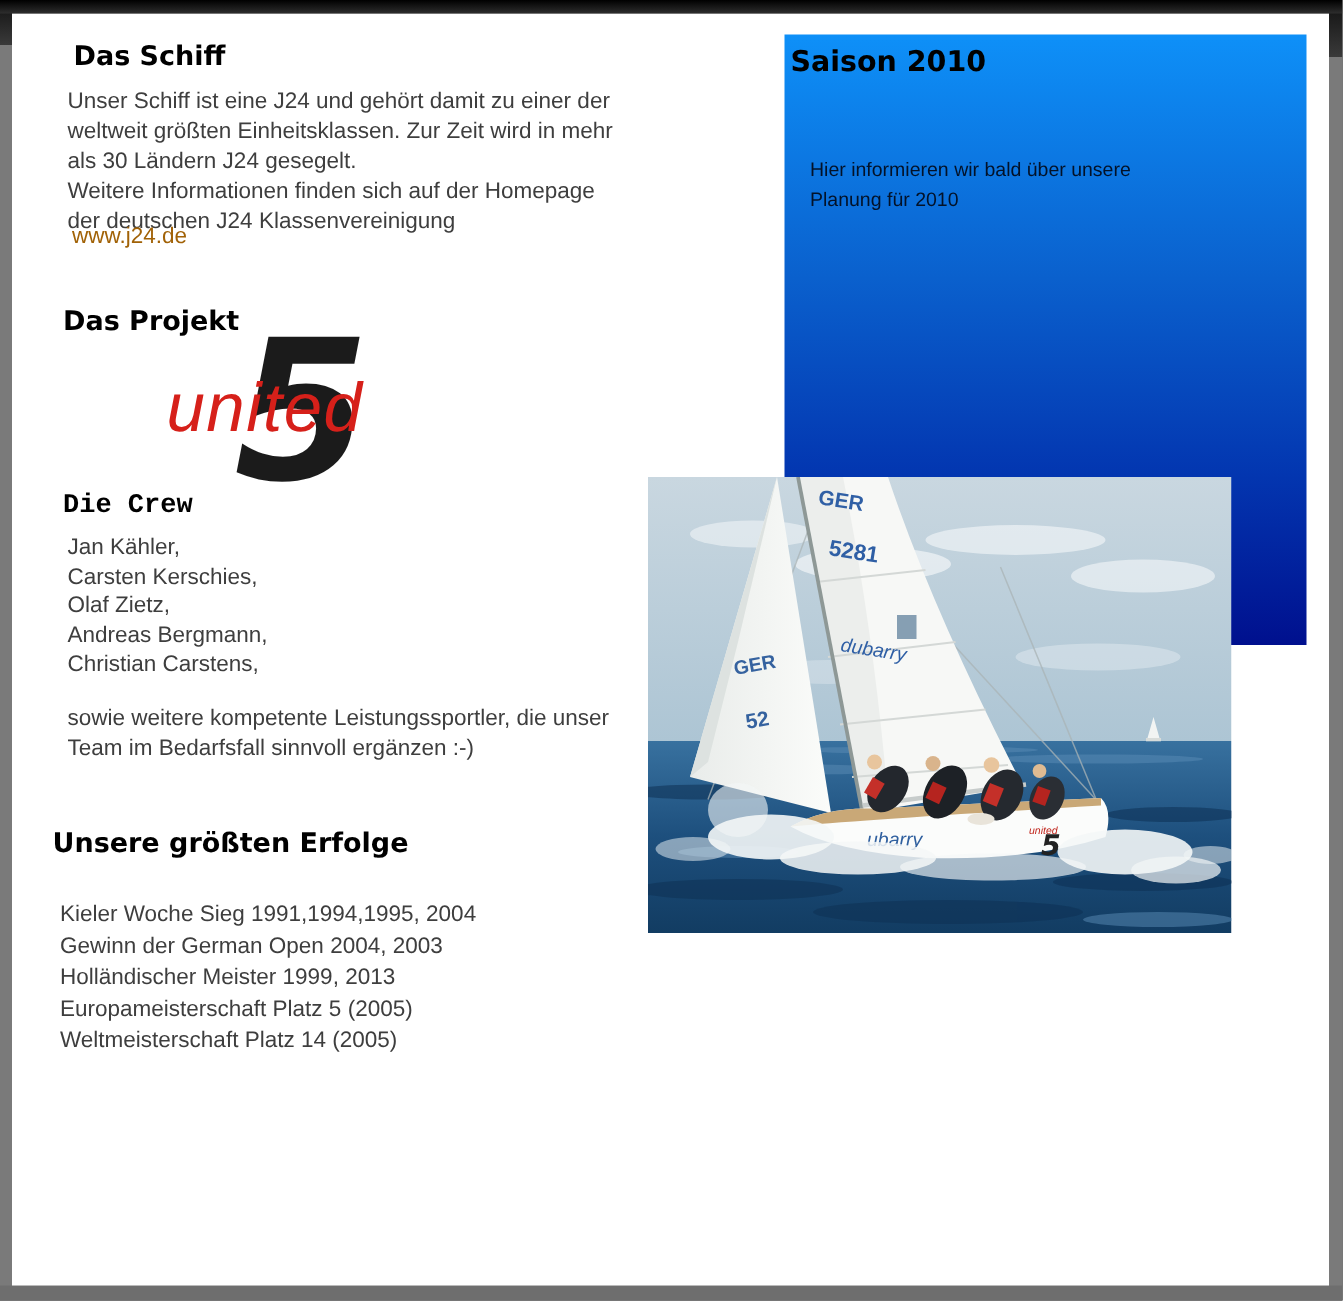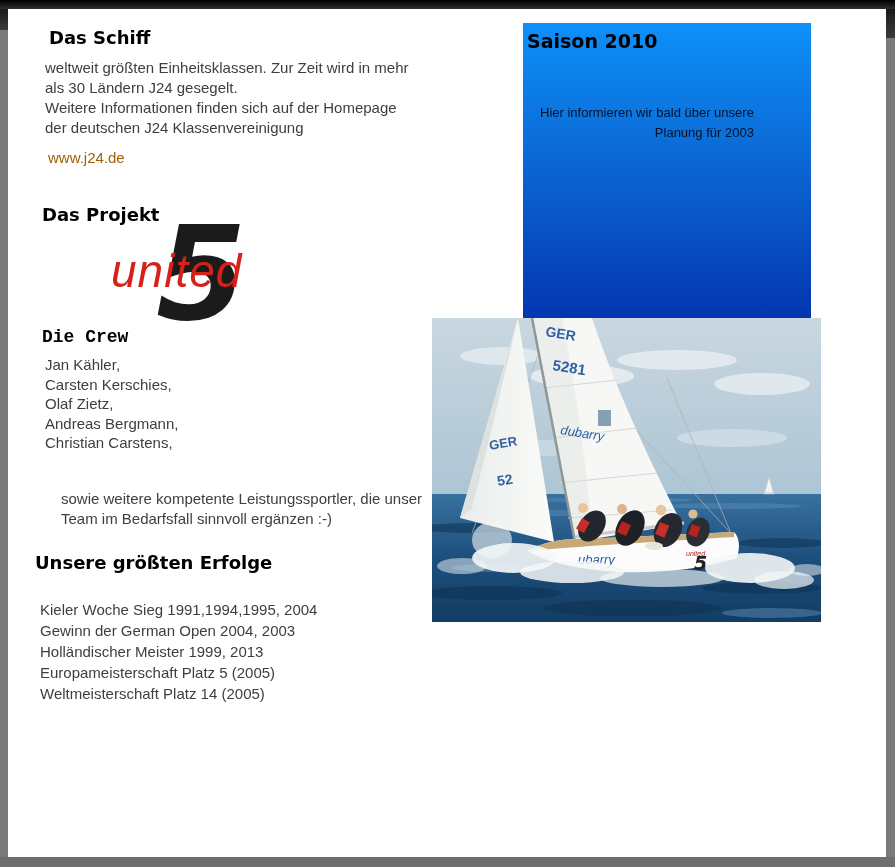--- a/index.html
+++ b/index.html
@@ -16,22 +16,22 @@
   .body-text .line{height:20px;line-height:20px;white-space:nowrap;}
   .crew-list .line{height:19.5px;line-height:19.5px;}
   .erfolge-list .line{height:21px;line-height:21px;}
   .link-text{position:absolute;font-family:"Liberation Sans",sans-serif;font-size:15px;color:#a16207;white-space:nowrap;}
 
   .logo-5{position:absolute;left:148px;top:200px;font-family:"DejaVu Sans",sans-serif;
           font-style:italic;font-weight:bold;font-size:130px;line-height:1;color:#1b1b1b;}
   .logo-united{position:absolute;left:103px;top:239px;font-family:"Liberation Sans",sans-serif;
           font-style:italic;font-size:46px;line-height:1;letter-spacing:1px;color:#d6201a;}
 
-  .saison-box{position:absolute;left:515px;top:14px;width:288px;height:407px;
-          background:linear-gradient(180deg,#0e90f8 0%,#0a60cd 40%,#0336b0 72%,#00108e 100%);text-align:right;}
+  .saison-box{position:absolute;left:515px;top:14px;width:348px;height:407px;
+          background:linear-gradient(180deg,#0e90f8 0%,#0a60cd 40%,#0336b0 72%,#00108e 100%);}
   .saison-box .h1{left:4px;top:7px;font-size:19px;}
   .saison-body{position:absolute;left:17px;top:80px;font-family:"Liberation Sans",sans-serif;
           font-size:13px;color:#031228;}
   .saison-body .line{height:20px;line-height:20px;white-space:nowrap;}
 
   .photo{position:absolute;left:424px;top:309px;width:389px;height:304px;z-index:4;}
   .photo svg{display:block;}
 </style>
 </head>
 <body>
@@ -39,58 +39,59 @@
 <div class="frame">
   <div class="bottom-strip"></div>
   <div class="topbar"></div>
   <div class="corner-tl"></div>
   <div class="corner-tr"></div>
 
   <div class="page">
 
     <div class="h1" style="left:41px;top:18px;">Das Schiff</div>
     <div class="body-text" style="left:37px;top:49px;">
+        <div class="line">Unser Schiff ist eine J24 und gehört damit zu einer der</div>
         <div class="line">weltweit größten Einheitsklassen. Zur Zeit wird in mehr</div>
         <div class="line">als 30 Ländern J24 gesegelt.</div>
         <div class="line">Weitere Informationen finden sich auf der Homepage</div>
         <div class="line">der deutschen J24 Klassenvereinigung</div>
       </div>
     <div class="link-text" style="left:40px;top:140px;">www.j24.de</div>
 
     <div class="h1" style="left:34px;top:195px;">Das Projekt</div>
     <div class="logo-5">5</div>
     <div class="logo-united">united</div>
 
     <div class="h1" style="left:34px;top:318px;font-family:Liberation Mono, monospace;">Die Crew</div>
     <div class="body-text crew-list" style="left:37px;top:346px;">
         <div class="line">Jan Kähler,</div>
         <div class="line">Carsten Kerschies,</div>
         <div class="line">Olaf Zietz,</div>
         <div class="line">Andreas Bergmann,</div>
         <div class="line">Christian Carstens,</div>
       </div>
-    <div class="body-text" style="left:37px;top:480px;margin-left:16px;">
+    <div class="body-text" style="left:37px;top:460px;">
         <div class="line">sowie weitere kompetente Leistungssportler, die unser</div>
         <div class="line">Team im Bedarfsfall sinnvoll ergänzen :-)</div>
       </div>
 
     <div class="h1" style="left:27px;top:543px;">Unsere größten Erfolge</div>
     <div class="body-text erfolge-list" style="left:32px;top:590px;">
         <div class="line">Kieler Woche Sieg 1991,1994,1995, 2004</div>
         <div class="line">Gewinn der German Open 2004, 2003</div>
         <div class="line">Holländischer Meister 1999, 2013</div>
         <div class="line">Europameisterschaft Platz 5 (2005)</div>
         <div class="line">Weltmeisterschaft Platz 14 (2005)</div>
       </div>
 
     <div class="saison-box">
       <div class="h1">Saison 2010</div>
       <div class="saison-body">
           <div class="line">Hier informieren wir bald über unsere</div>
-          <div class="line">Planung für 2003</div>
+          <div class="line">Planung für 2010</div>
         </div>
     </div>
 
     <div class="photo">
       <svg width="389" height="304" viewBox="0 0 389 304" xmlns="http://www.w3.org/2000/svg">
         <defs>
           <linearGradient id="skyG" x1="0" y1="0" x2="0" y2="1">
             <stop offset="0" stop-color="#c9d7e0"></stop>
             <stop offset="1" stop-color="#adc5d4"></stop>
           </linearGradient>

